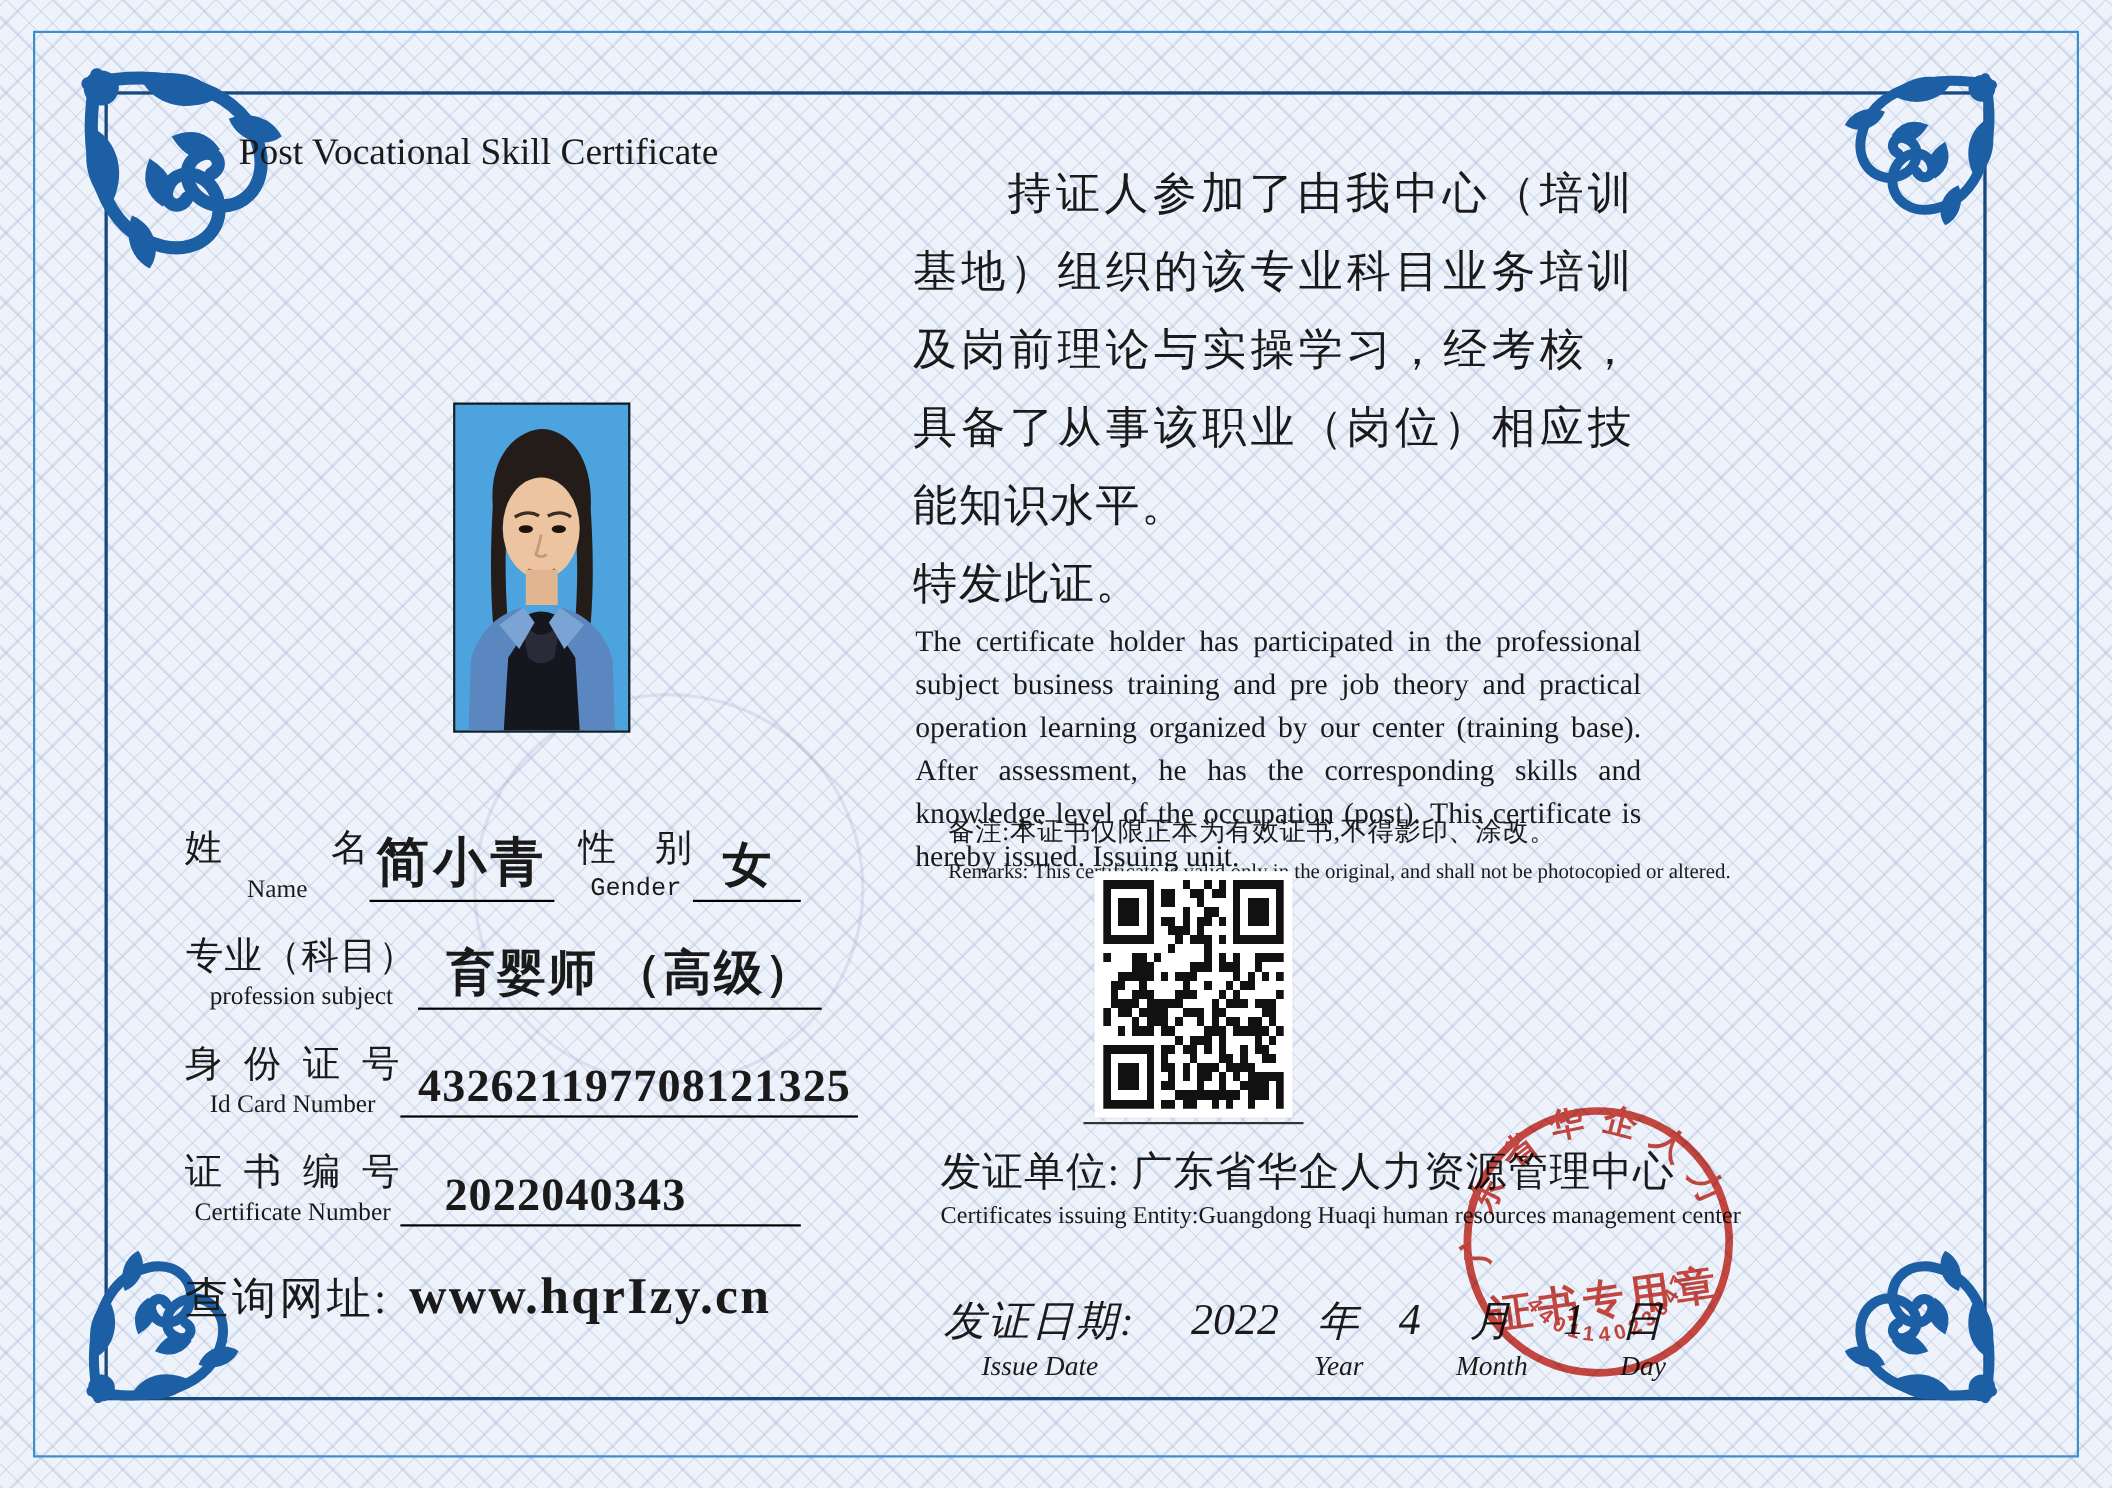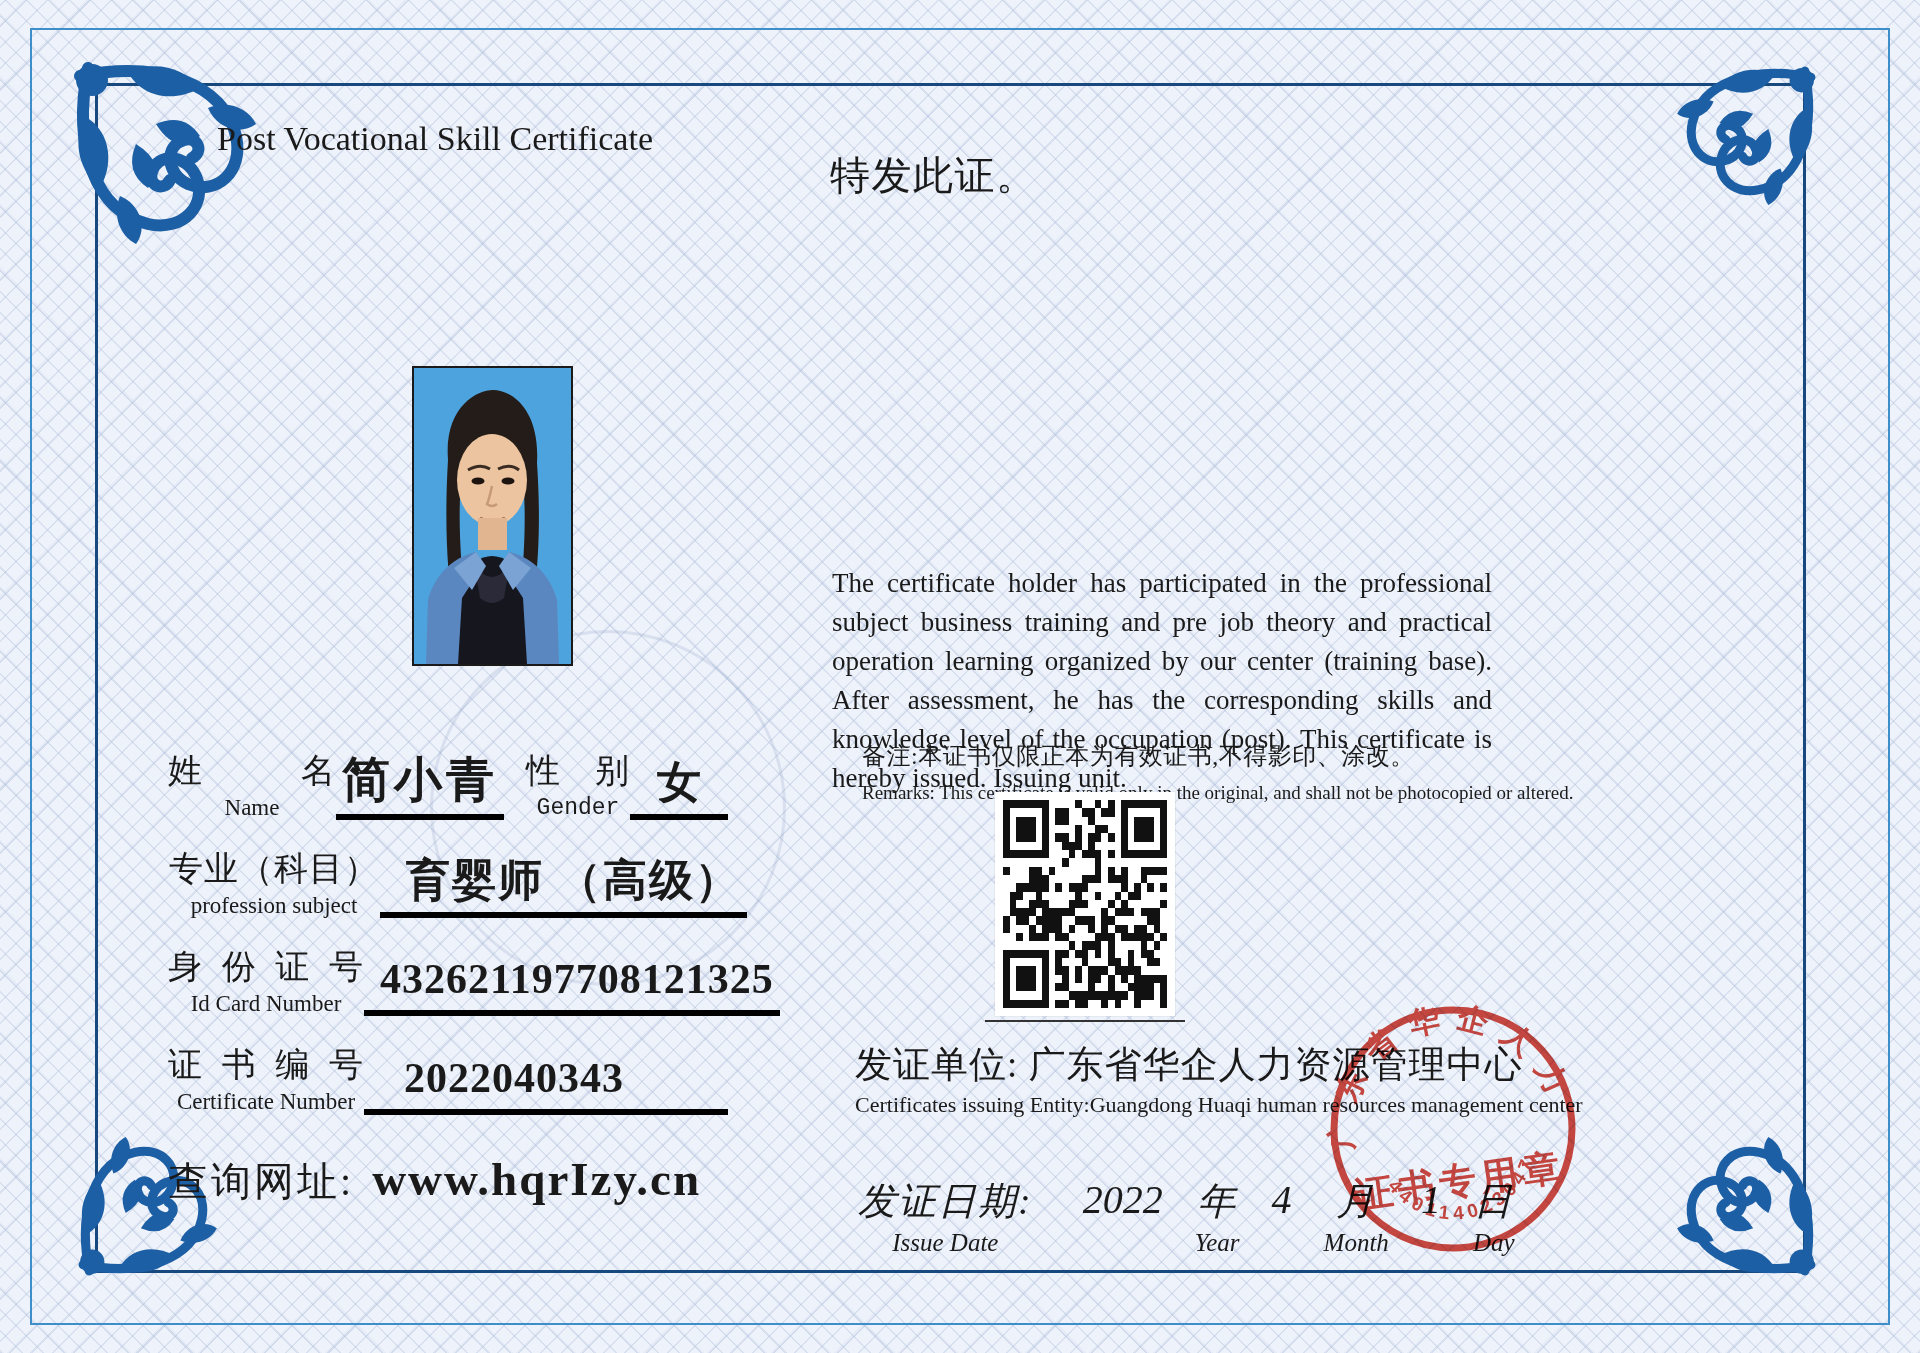--- a/index.html
+++ b/index.html
@@ -30,21 +30,21 @@
 
   .photo{position:absolute;left:412px;top:366px;width:157px;height:296px;border:2px solid #1a1a1a;background:#4da3dd;}
   .photo svg{display:block;width:100%;height:100%;}
 
   .fields{position:absolute;left:168px;top:748px;width:560px;}
   .frow{display:flex;align-items:flex-end;margin-bottom:26px;}
   .lstack{display:flex;flex-direction:column;align-items:center;flex:0 0 auto;}
   .lzh{font-size:34px;letter-spacing:1px;white-space:nowrap;}
   .lzh.spread{display:block;width:100%;text-align:justify;text-align-last:justify;}
   .len{font-size:23px;white-space:nowrap;line-height:1.05;margin-top:2px;}
-  .vline{flex:1 1 auto;border-bottom:6px solid #000000;display:flex;justify-content:center;align-items:center;padding:0 6px 2px 6px;min-height:58px;}
+  .vline{flex:1 1 auto;border-bottom:2px solid #000000;display:flex;justify-content:center;align-items:flex-end;padding:0 6px 2px 6px;min-height:58px;}
   .val{font-weight:bold;white-space:nowrap;}
   .v-name{font-size:48px;letter-spacing:4px;}
   .v-gender{font-size:44px;}
   .v-prof{font-size:44px;letter-spacing:2px;}
   .v-num{font-size:42px;letter-spacing:1px;}
   .w-name{width:168px;}
   .w-gender{width:104px;margin-left:22px;font-family:Liberation Mono, monospace;}
   .w-prof{width:212px;}
   .w-id{width:196px;}
   .w-cert{width:196px;}
@@ -241,20 +241,21 @@
   </div>
 
 </div>
 
 <div class="url-row">
   <span class="url-zh">查询网址:</span>
   <span class="url-val">www.hqrIzy.cn</span>
 </div>
 
 <div class="zh-para">
+  <p class="indent">持证人参加了由我中心（培训基地）组织的该专业科目业务培训及岗前理论与实操学习，经考核，具备了从事该职业（岗位）相应技能知识水平。</p>
   <p>特发此证。</p>
 </div>
 
 <div class="en-para">The certificate holder has participated in the professional subject business training and pre job theory and practical operation learning organized by our center (training base). After assessment, he has the corresponding skills and knowledge level of the occupation (post). This certificate is hereby issued. Issuing unit.</div>
 
 <div class="remarks-zh">备注:本证书仅限正本为有效证书,不得影印、涂改。</div>
 <div class="remarks-en">Remarks: This certificate is valid only in the original, and shall not be photocopied or altered.</div>
 
 <div class="qr-card">
   <svg id="qr-svg" viewBox="0 0 25 25" preserveAspectRatio="none" shape-rendering="crispEdges">

